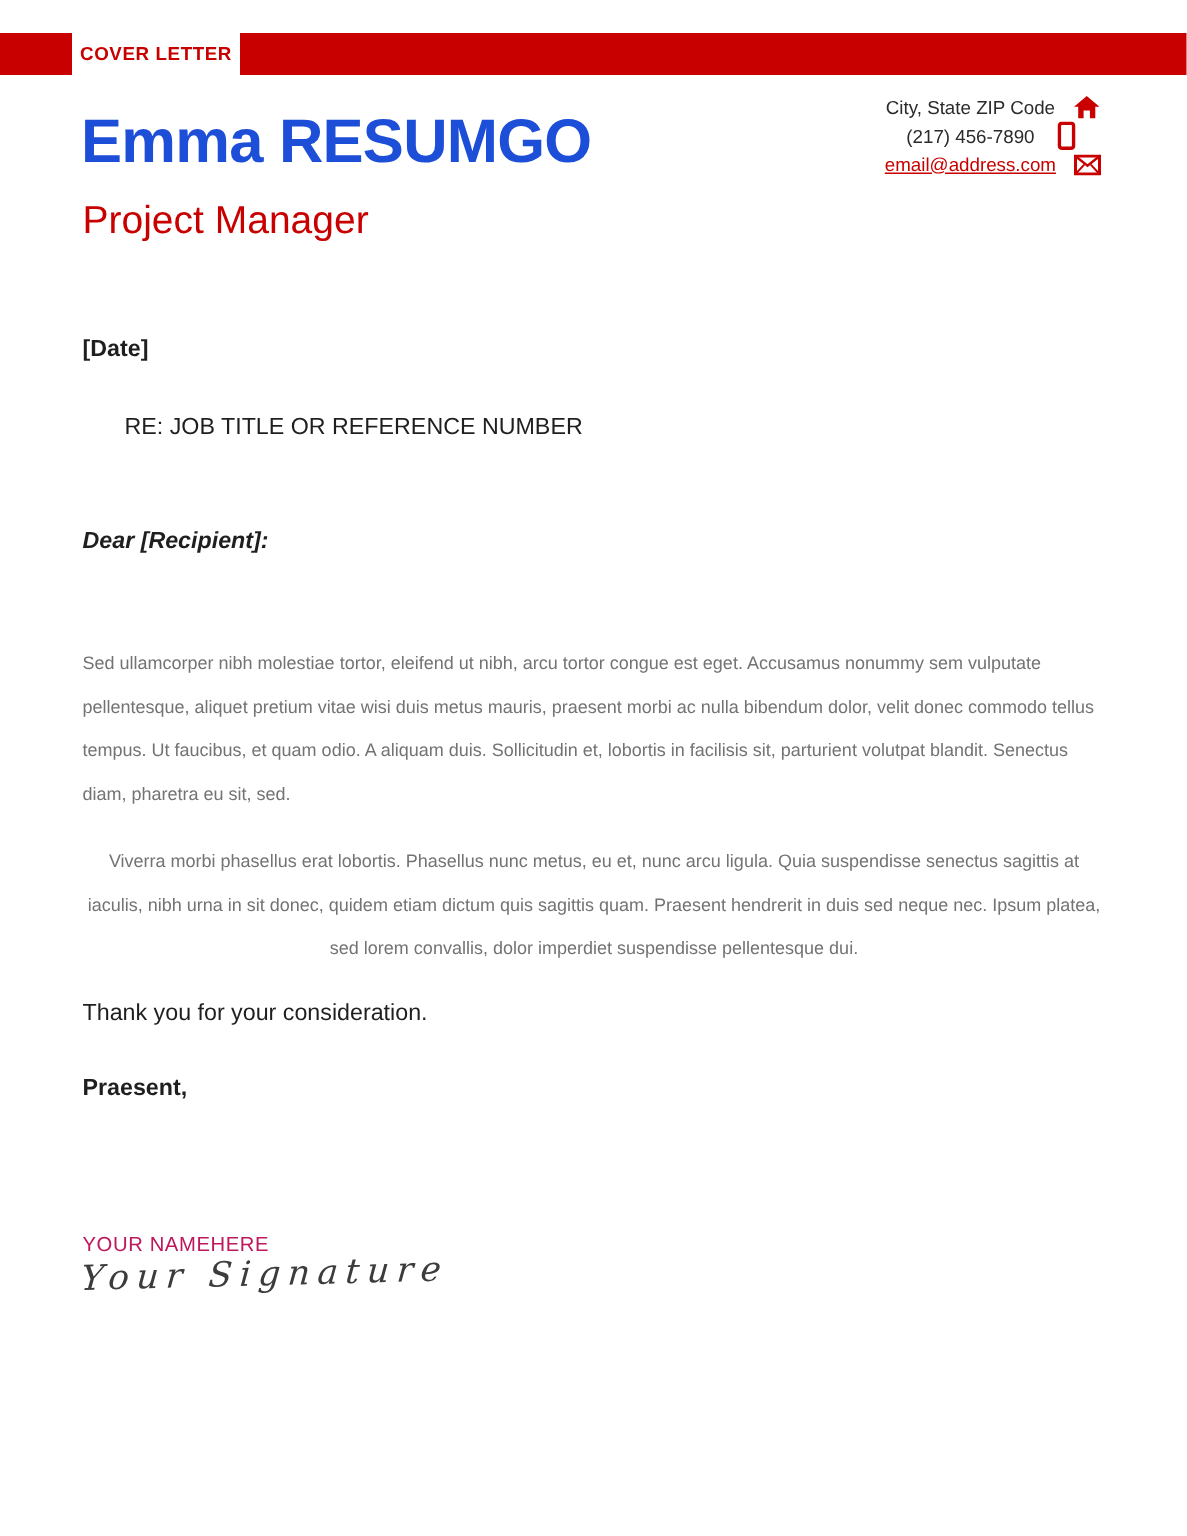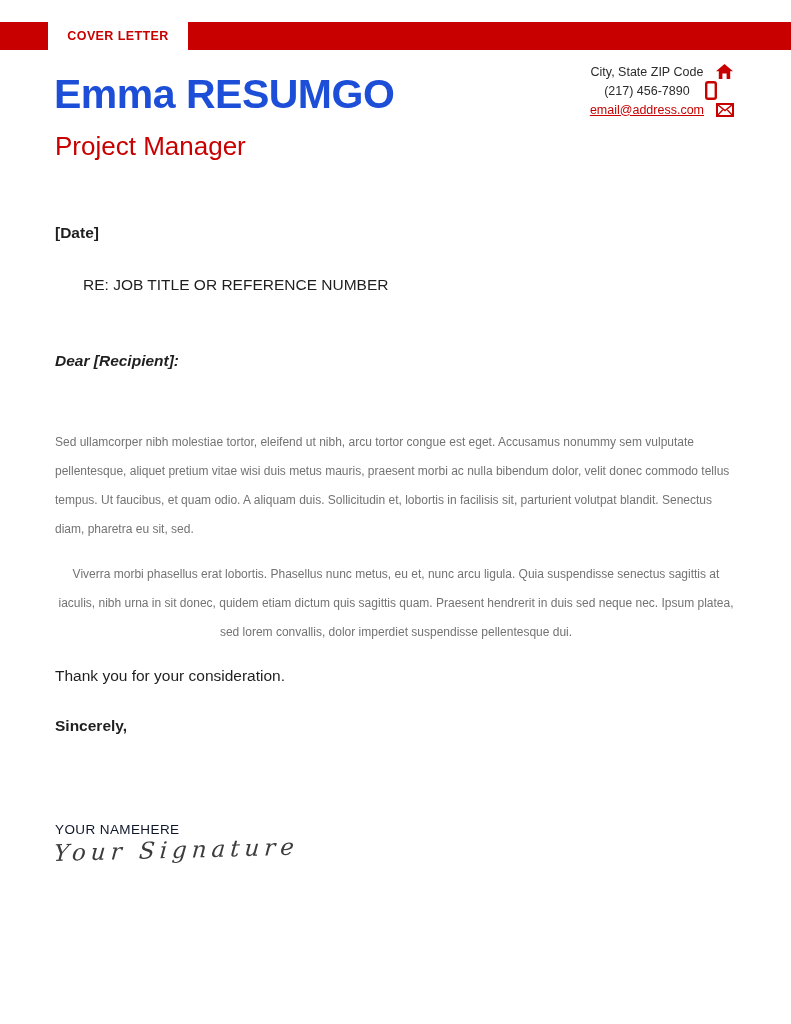--- a/index.html
+++ b/index.html
@@ -13,21 +13,21 @@
     overflow:hidden;
   }
 
   
   .topbar {
     position:absolute; top:22px; left:0; width:791px; height:28px;
     display:flex; align-items:stretch;
   }
   .topbar .block-left { width:48px; background:var(--accent); }
   .topbar .label-gap {
-    width:140px; display:flex; align-items:center; justify-content:center;
+    width:112px; display:flex; align-items:center; justify-content:center;
     background:#ffffff;
   }
   .topbar .label-gap span {
     color:var(--accent); font-weight:bold; font-size:12.5px; letter-spacing:0.4px;
   }
   .topbar .bar-right { flex:1; background:var(--accent); }
 
   
   .name {
     position:absolute; left:54px; top:72px;
@@ -61,21 +61,21 @@
   .letter { position:absolute; left:55px; width:682px; top:0; }
   .l-abs { position:absolute; left:0; right:0; }
   .line-date      { top:224px; font-weight:bold; font-size:15.5px; }
   .line-re        { top:276px; font-size:15.5px;margin-left:28px; }
   .line-salute    { top:352px; font-weight:bold; font-size:15.5px;font-style:italic; }
   .para           { font-size:12px; line-height:29px; color:#737373; }
   .para-1         { top:428px; }
   .para-2         { top:560px;text-align:center; }
   .line-thanks    { top:667px; font-size:15.5px; }
   .line-closing   { top:717px; font-weight:bold; font-size:15.5px; }
-  .line-sig-name  { top:822px; font-size:13.5px; letter-spacing:0.4px; color:#0f172a; }
+  .line-sig-name  { top:822px; font-size:13.5px; letter-spacing:0.4px; color:#be185d; }
   .sig-script {
     top:840px;
     font-family:"DejaVu Serif", serif;
     font-style:italic; font-size:23px; color:#3c3c3c;
     letter-spacing:5px; transform:rotate(-1.5deg) skewX(-6deg);
     transform-origin:left top;
   }
 
   svg .stroke { fill:none; stroke:var(--accent); }
   svg .fill   { fill:var(--accent); }
@@ -123,16 +123,16 @@
   </div>
 </div>
 
 <div class="letter">
   <div class="l-abs line-date">[Date]</div>
   <div class="l-abs line-re">RE: JOB TITLE OR REFERENCE NUMBER</div>
   <div class="l-abs line-salute">Dear [Recipient]:</div>
   <p class="l-abs para para-1">Sed ullamcorper nibh molestiae tortor, eleifend ut nibh, arcu tortor congue est eget. Accusamus nonummy sem vulputate pellentesque, aliquet pretium vitae wisi duis metus mauris, praesent morbi ac nulla bibendum dolor, velit donec commodo tellus tempus. Ut faucibus, et quam odio. A aliquam duis. Sollicitudin et, lobortis in facilisis sit, parturient volutpat blandit. Senectus diam, pharetra eu sit, sed.</p>
   <p class="l-abs para para-2">Viverra morbi phasellus erat lobortis. Phasellus nunc metus, eu et, nunc arcu ligula. Quia suspendisse senectus sagittis at iaculis, nibh urna in sit donec, quidem etiam dictum quis sagittis quam. Praesent hendrerit in duis sed neque nec. Ipsum platea, sed lorem convallis, dolor imperdiet suspendisse pellentesque dui.</p>
   <div class="l-abs line-thanks">Thank you for your consideration.</div>
-  <div class="l-abs line-closing">Sincerely,</div>
+  <div class="l-abs line-closing">Praesent,</div>
   <div class="l-abs line-sig-name">YOUR NAMEHERE</div>
   <div class="l-abs sig-script">Your Signature</div>
 </div>
 
 </body></html>

